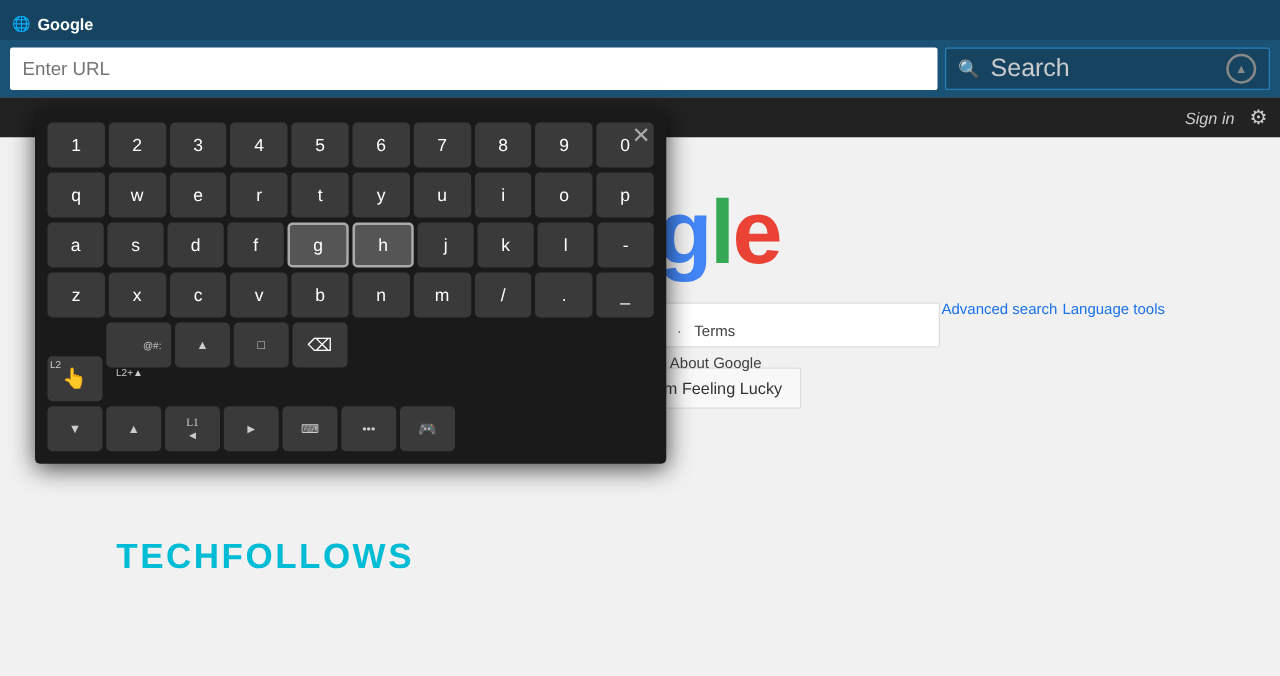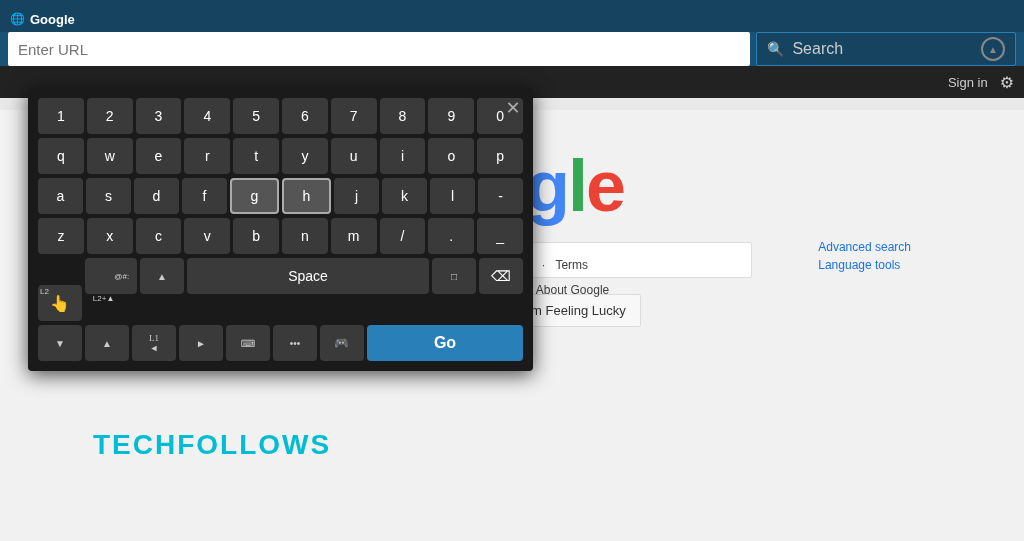--- a/index.html
+++ b/index.html
@@ -37,21 +37,21 @@
       font-size: 13px;
       font-weight: bold;
     }
 
     .address-bar-row {
       display: flex;
       align-items: center;
       padding: 6px 8px;
       gap: 6px;
       background: #1a5276;
-      height: 34px;
+      height: 46px;
     }
 
     .url-input {
       flex: 1;
       height: 34px;
       background: white;
       border: none;
       outline: none;
       padding: 0 10px;
       font-size: 15px;
@@ -71,21 +71,21 @@
       gap: 8px;
     }
 
     .search-icon-svg {
       color: #aaa;
       font-size: 14px;
     }
 
     .search-text {
       color: #ccc;
-      font-size: 16px;
+      font-size: 20px;
       flex: 1;
     }
 
     .search-btn-icon {
       width: 24px;
       height: 24px;
       border-radius: 50%;
       border: 2px solid #888;
       display: flex;
       align-items: center;
@@ -102,20 +102,21 @@
       align-items: center;
       justify-content: flex-end;
       padding: 0 10px;
       gap: 12px;
     }
 
     .sign-in-link {
       color: #ccc;
       font-size: 13px;
       cursor: pointer;
+      font-style: italic;
     }
 
     .settings-icon {
       color: #ccc;
       font-size: 16px;
       cursor: pointer;
     }
 
     
     .main-content {
@@ -163,24 +164,24 @@
       height: 36px;
       border: 1px solid #ddd;
       border-radius: 2px;
       padding: 0 10px;
       font-size: 15px;
       outline: none;
     }
 
     .advanced-links {
       position: absolute;
-      right: 113px;
+      right: 92px;
       top: 130px;
       display: flex;
-      flex-direction: column;
+      flex-direction: row;
       gap: 4px;
     }
 
     .advanced-link {
       color: #1a73e8;
       font-size: 12px;
       cursor: pointer;
     }
 
     .google-buttons {
@@ -442,29 +443,27 @@
       <button class="key small controller-btn" style="font-size:10px;margin-top:27px;">
         <span style="font-size:8px;position:absolute;top:2px;left:2px;">L2</span>
         <span style="font-size:16px;">👆</span>
       </button>
       <button class="key small controller-btn" style="font-size:8px; flex:none; width:52px;">
         <span style="font-size:8px;margin-top:44px;">L2+▲</span>
           <br>
         <span style="font-size:8px;">@#:</span>
       </button>
       <button class="key small controller-btn">▲</button>
-      <button class="key space-key">Space</button>
       <button class="key small controller-btn">□</button>
       <button class="key delete-key small">⌫</button>
     </div>
 
     <div class="key-row">
       <button class="key small controller-btn">▼</button>
       <button class="key small controller-btn">▲</button>
       <button class="key small controller-btn" style="font-size:9px;font-family:Liberation Serif, serif;">L1<br>◄</button>
       <button class="key small controller-btn">►</button>
       <button class="key small controller-btn">⌨</button>
       <button class="key small controller-btn">•••</button>
       <button class="key small controller-btn" style="font-size:12px;">🎮</button>
-      <button class="key go-key">Go</button>
     </div>
   </div>
 </div>
 
 </body></html>

